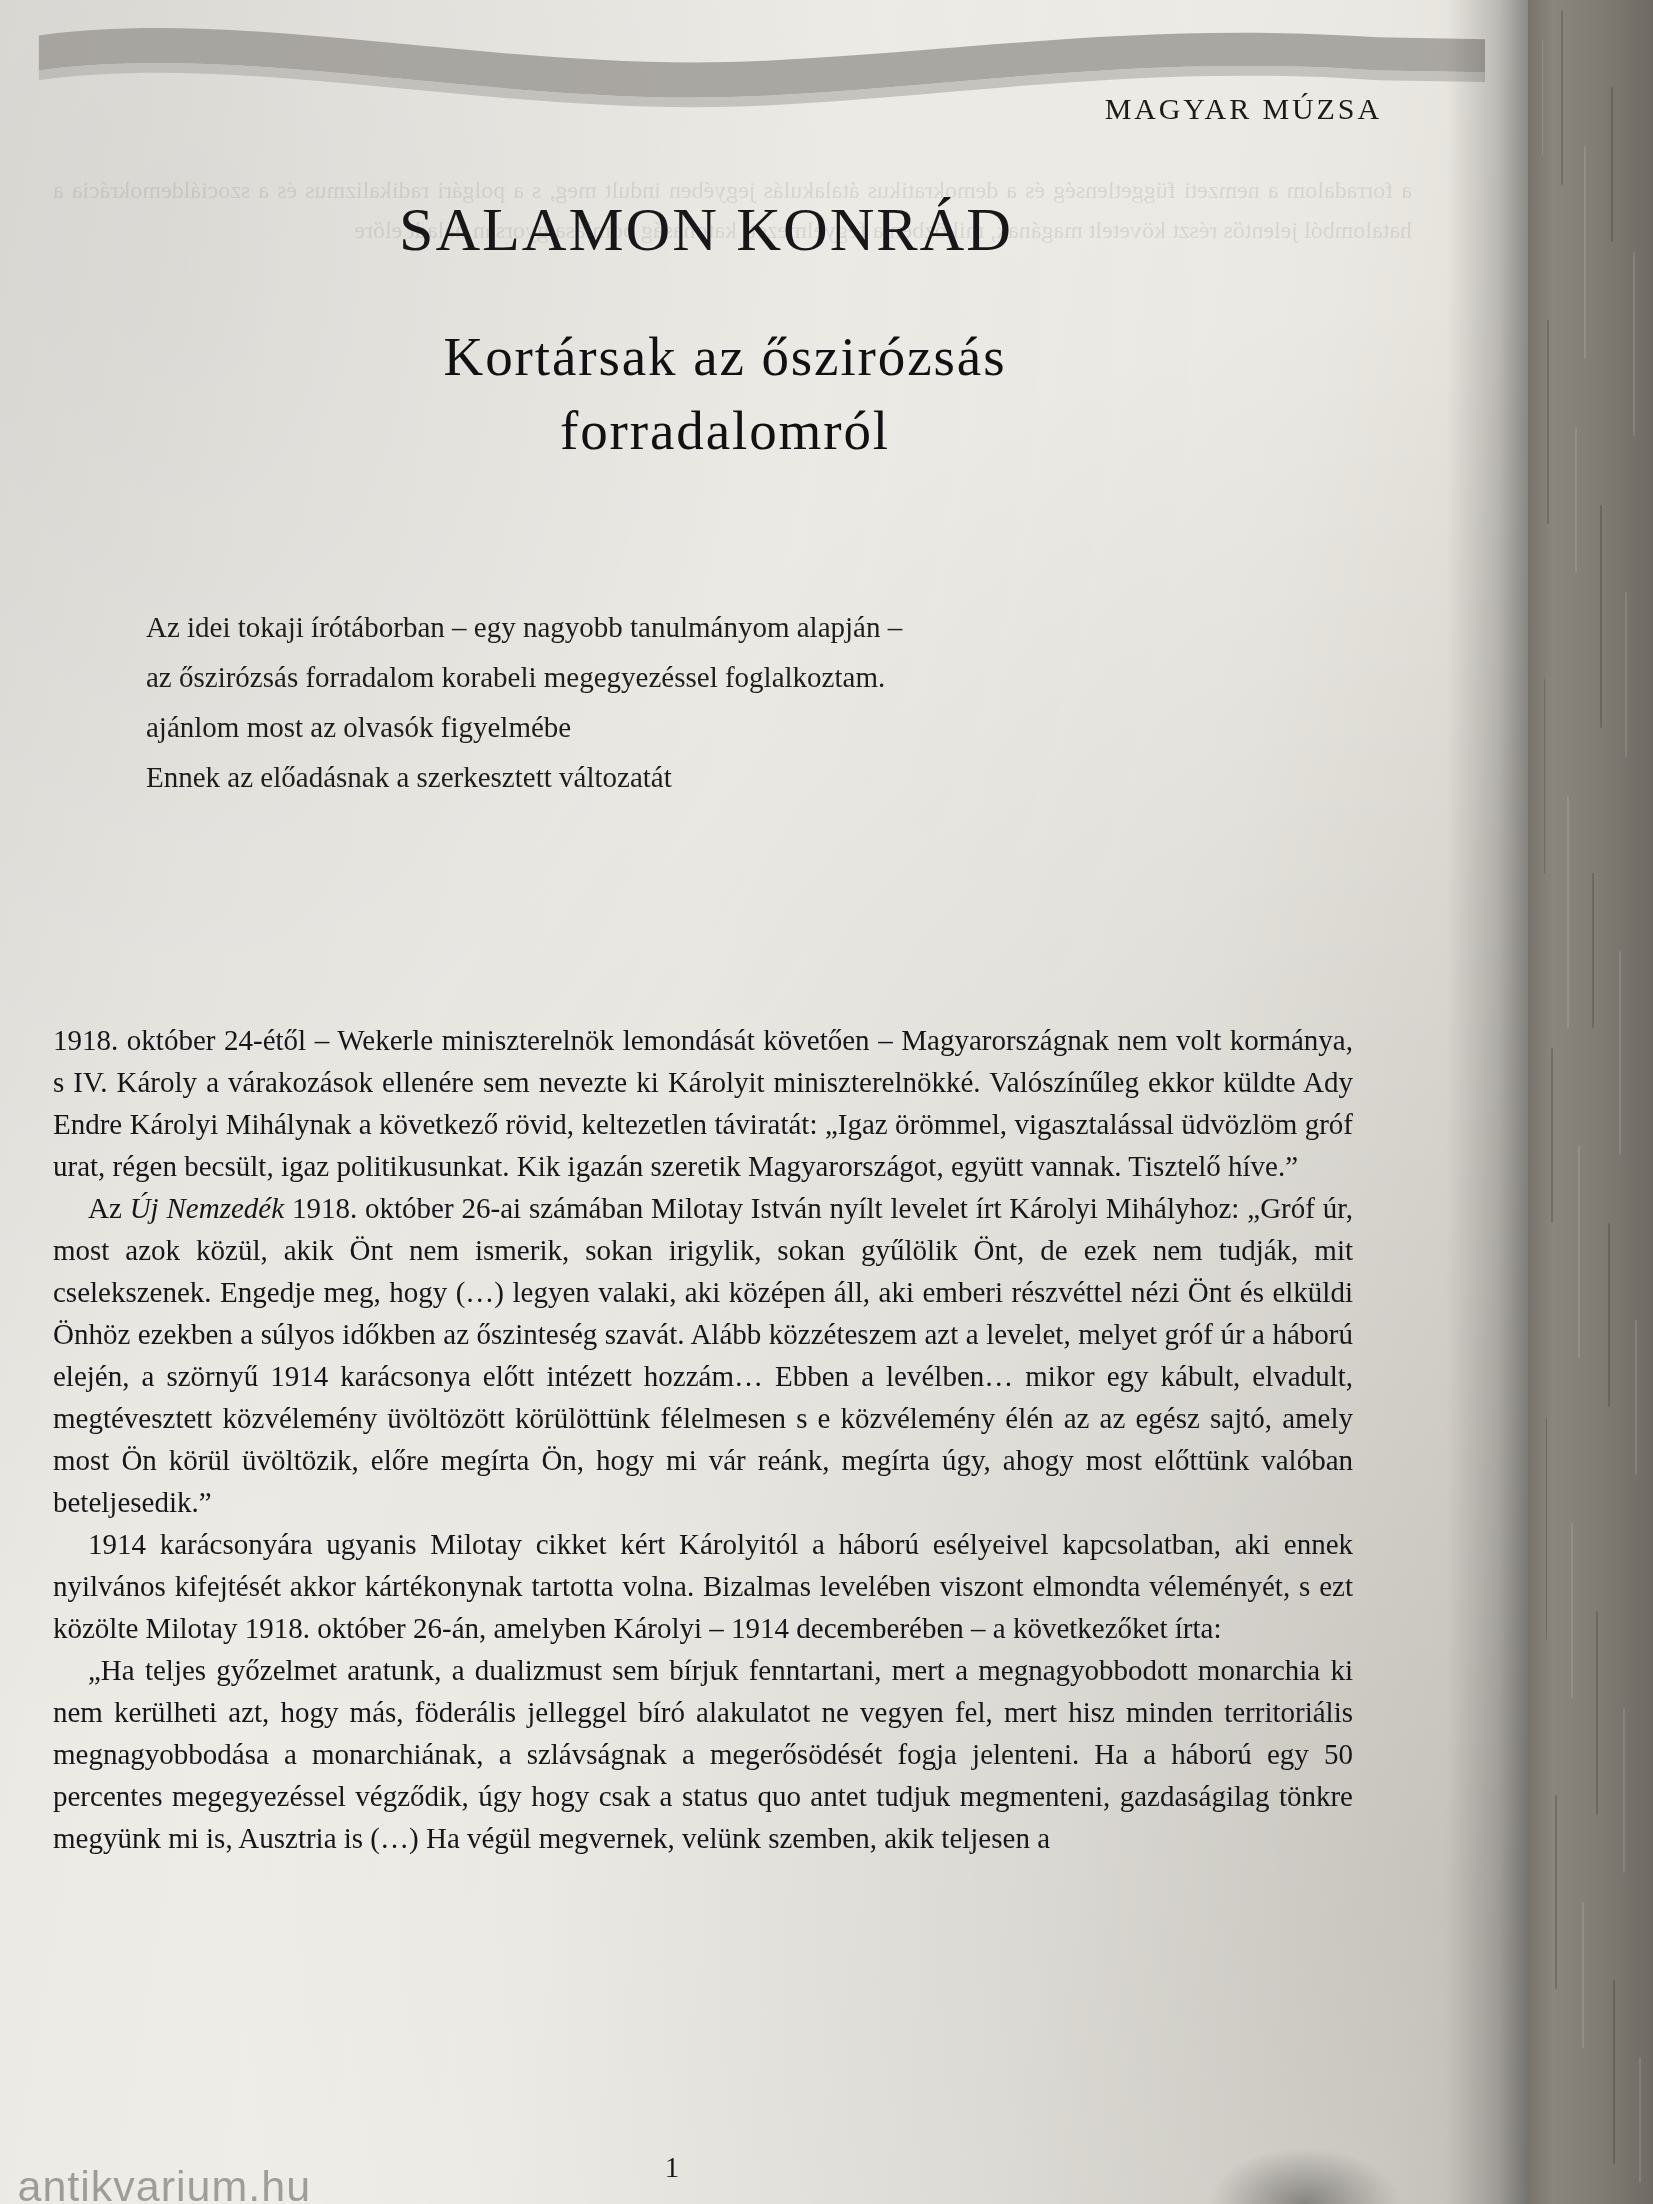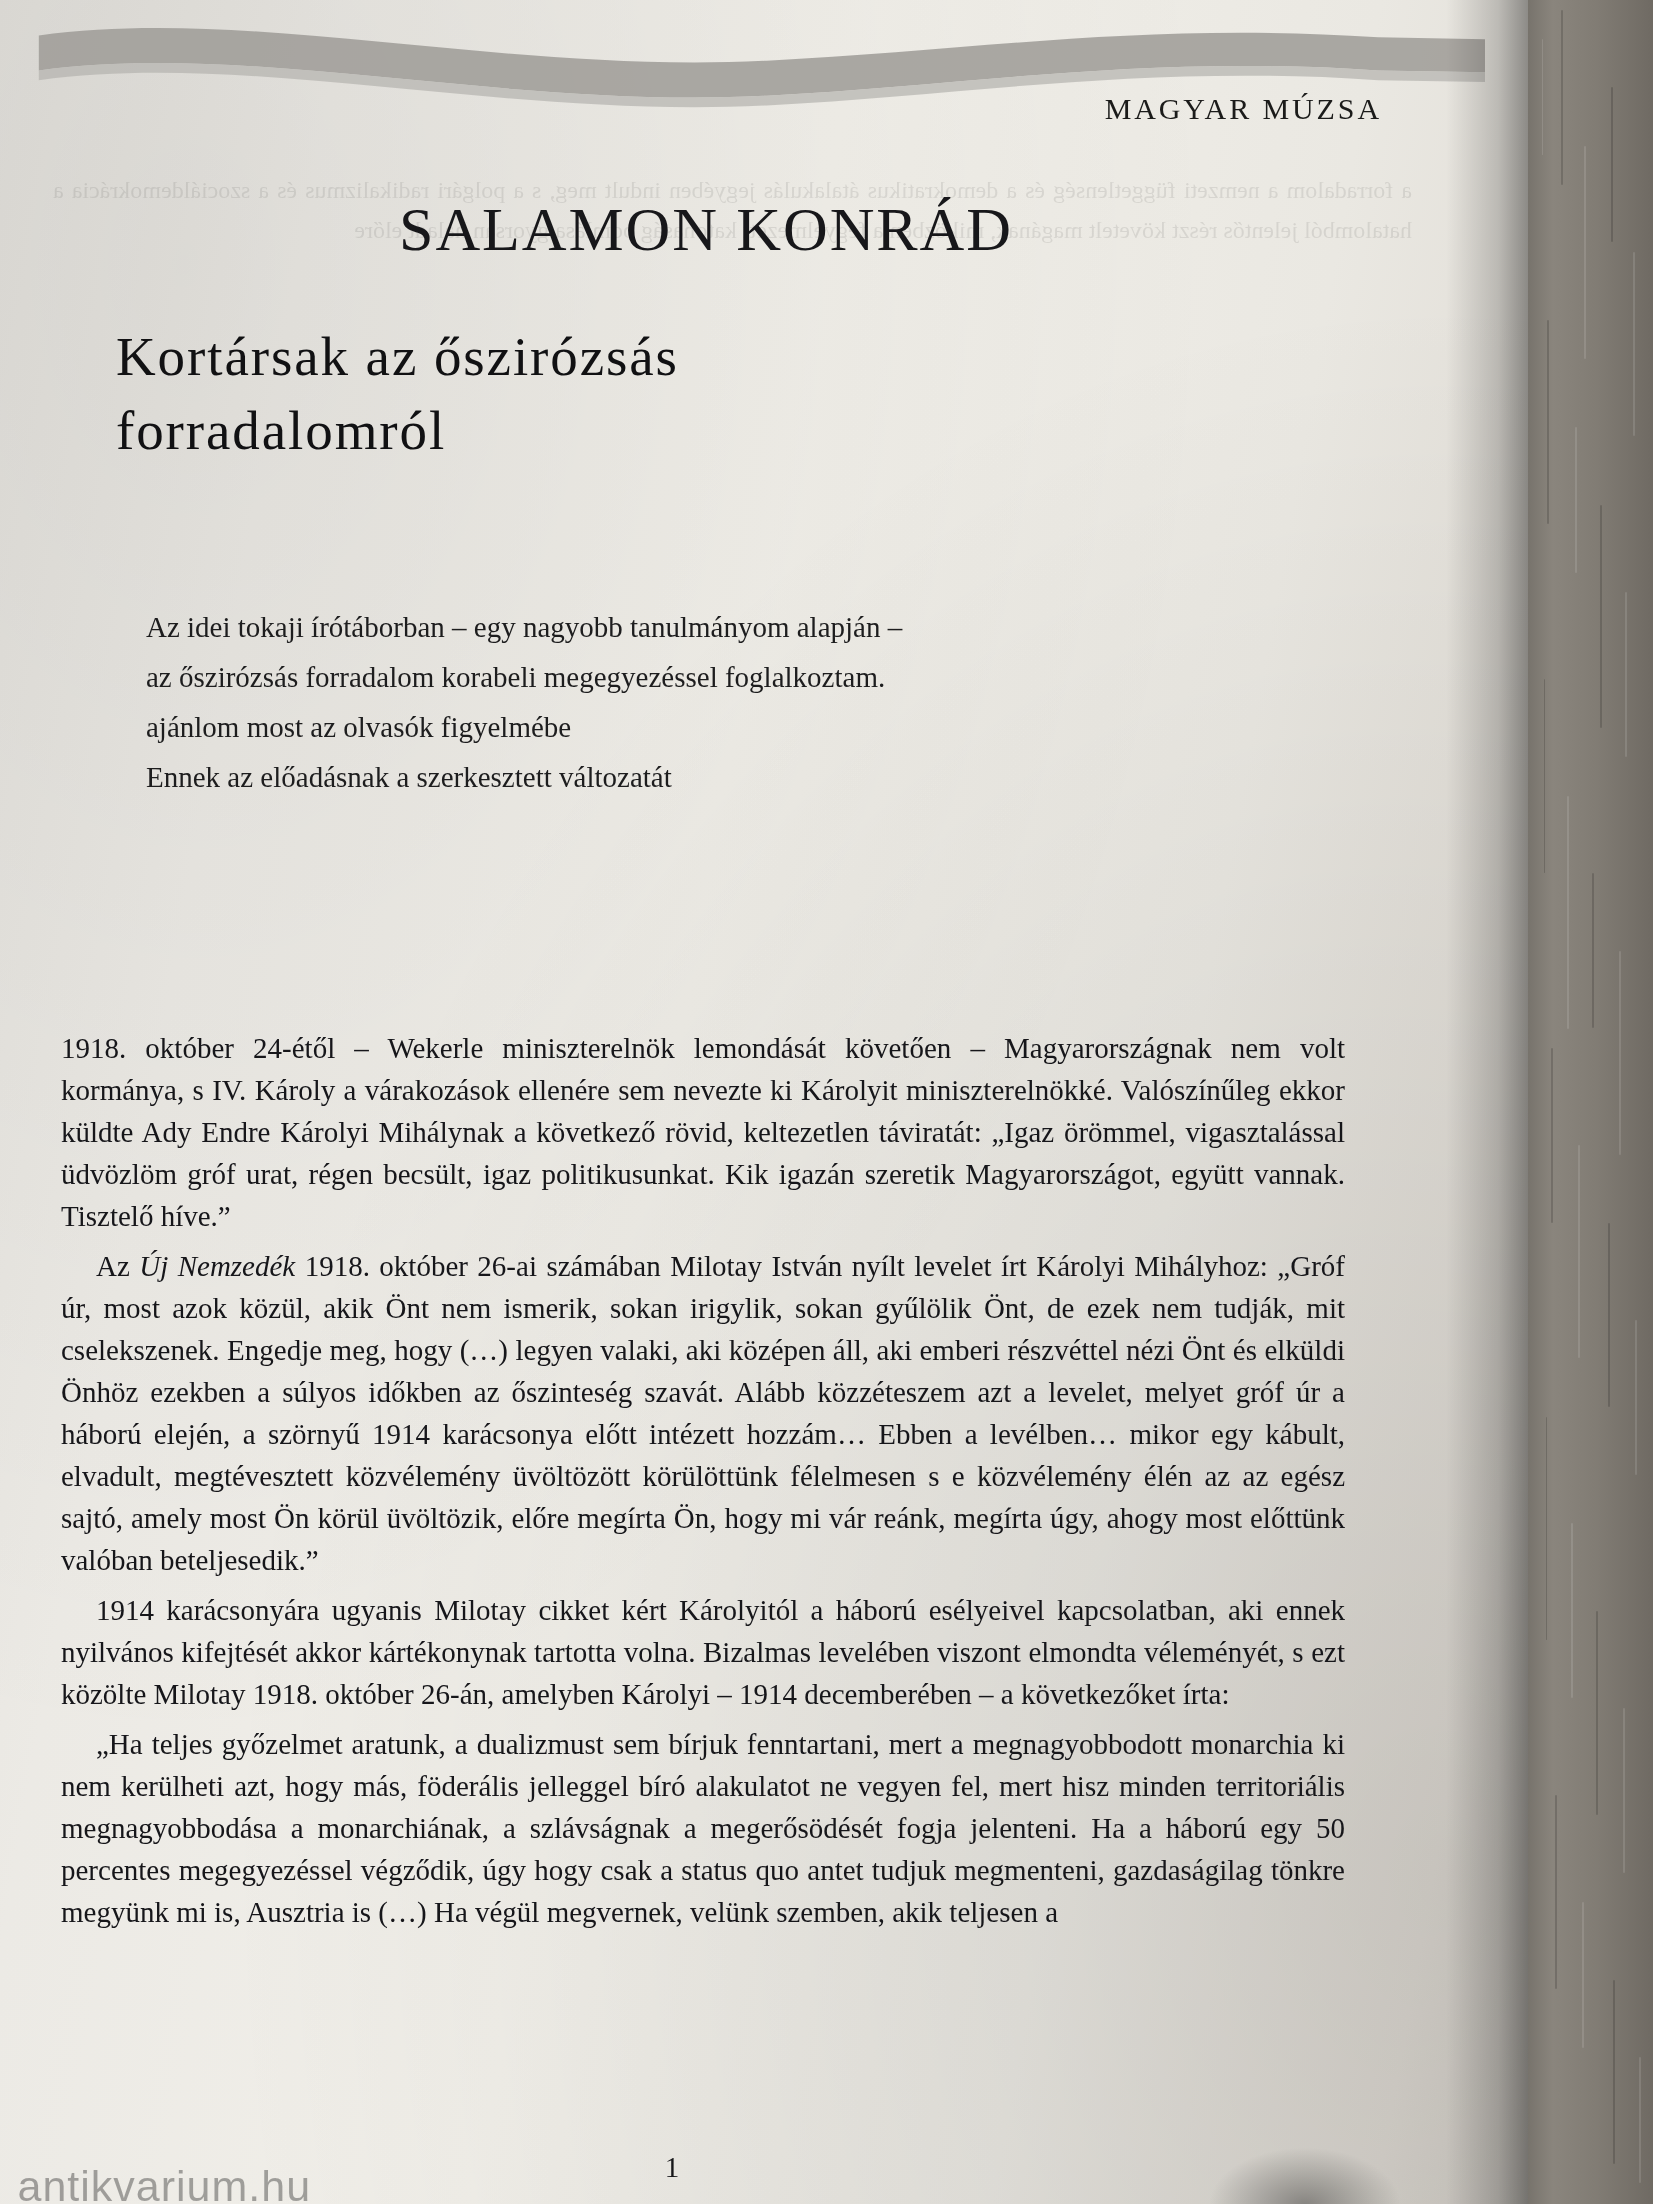--- a/index.html
+++ b/index.html
@@ -95,20 +95,21 @@
     top: 194px;
     text-align: center;
     font-size: 62px;
     letter-spacing: 1.9px;
     color: #17171a;
   }
   .title {
     position: absolute;
     left: 116px; right: 194px;
     top: 320px;
+    text-align: center;
     font-size: 55px;
     line-height: 74px;
     letter-spacing: 1.9px;
     color: #111113;
   }
   .lead {
     position: absolute;
     left: 146px; right: 223px;
     top: 602px;
     text-align: left;
@@ -121,21 +122,21 @@
     left: 53px;
     right: 175px;
     top: 1019px;
     font-size: 29px;
     line-height: 42px;
     text-align: justify;
     color: #16161a;
     hyphens: none;
   }
   .body p {
-    margin: 8px;
+    margin: 0;
     text-indent: 35px;
   }
   .body p.first { text-indent: 0; }
   .body i { }
   .folio {
     position: absolute;
     left: 0; right: 184px;
     bottom: 21.3px;
     text-align: center;
     font-size: 29px;

